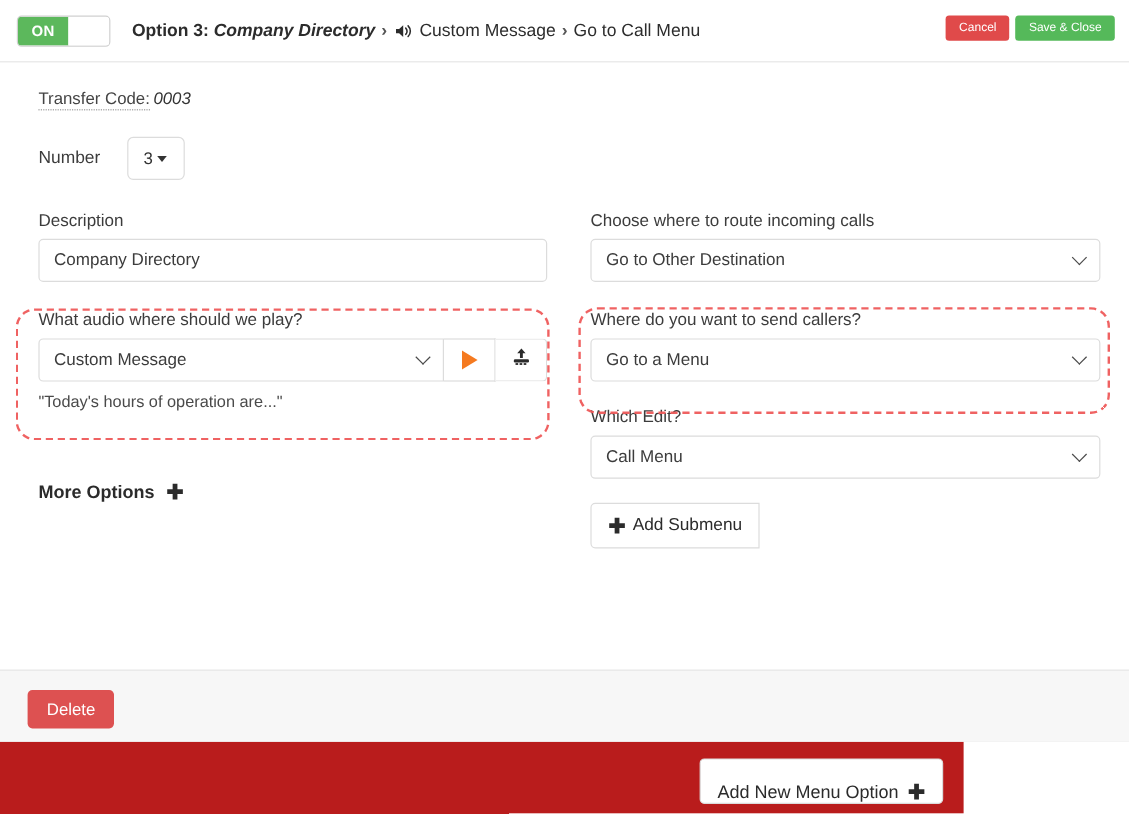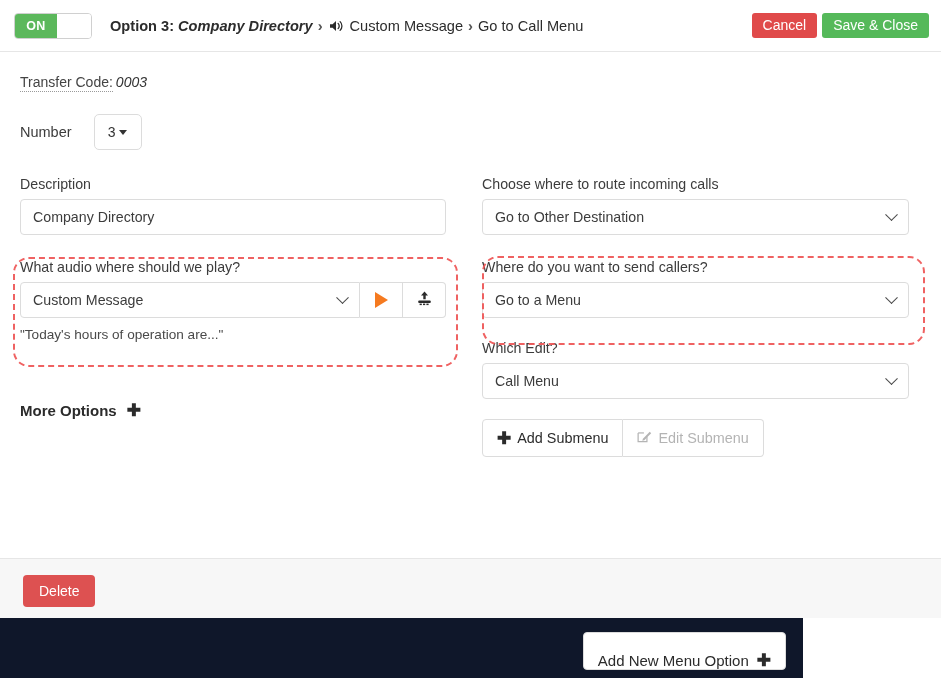--- a/index.html
+++ b/index.html
@@ -4,21 +4,21 @@
 <style>
   * { box-sizing: border-box; }
   html, body {
     margin: 0; padding: 0;
     width: 941px; height: 678px;
     background: #ffffff;
     font-family: "Liberation Sans", sans-serif;
     color: #3c3c3c;
     overflow: hidden;
   }
-  .page { position: relative; width: 803px; height: 678px; background:#0f172a; }
+  .page { position: relative; width: 803px; height: 678px; background:#b91c1c; }
 
   
   .card {
     position: absolute;
     left: 0; top: 0;
     width: 941px; height: 618px;
     background: #ffffff;
     border: 1px solid #e2e2e2;
     border-top: none;
     border-left: none;
@@ -72,31 +72,31 @@
 
   .hdr-btns {
     position: absolute;
     right: 12px; top: 13px;
     display: flex; gap: 5px;
   }
   .btn-cancel, .btn-save {
     border: none;
     border-radius: 3px;
     color: #fff;
-    font-size: 14px;
+    font-size: 10px;
     padding: 5px 11px;
     font-family: "Liberation Sans", sans-serif;
     cursor: pointer;
     line-height: 1.1;
   }
   .btn-cancel { background: #e04a4a; }
   .btn-save { background: #55b95a; }
 
   
-  .body { padding: 22px 24px 0 20px; position: relative; }
+  .body { padding: 22px 24px 0 32px; position: relative; }
 
   .xfer {
     font-size: 14px;
     color: #444;
     margin-bottom: 24px;
   }
   .xfer .lbl {
     border-bottom: 1px dotted #9a9a9a;
     padding-bottom: 1px;
   }
@@ -396,30 +396,20 @@
               <span>Call Menu</span>
               <span class="chev"></span>
             </div>
           </div>
 
           <div class="sub-btns">
             <button class="sbtn add">
               <span class="plus-glyph">✚</span>
               <span>Add Submenu</span>
             </button>
-            <button class="sbtn edit" disabled="">
-              <span>
-                <svg width="15" height="15" viewBox="0 0 16 16" aria-hidden="true">
-                  <path d="M1.2 4.2h6.2" stroke="#b4b4b4" stroke-width="1.3" fill="none"></path>
-                  <path d="M1.2 4.2v9.3h9.4V8.2" stroke="#b4b4b4" stroke-width="1.3" fill="none"></path>
-                  <path d="M6.3 10.4 13.6 3l1.5 1.5-7.3 7.4-2.2.7z" fill="#b4b4b4"></path>
-                </svg>
-              </span>
-              <span>Edit Submenu</span>
-            </button>
           </div>
         </div>
       </div>
     </div>
 
     <div class="footer">
       <button class="btn-delete">Delete</button>
     </div>
 
     <div class="hl hl-left"></div>

